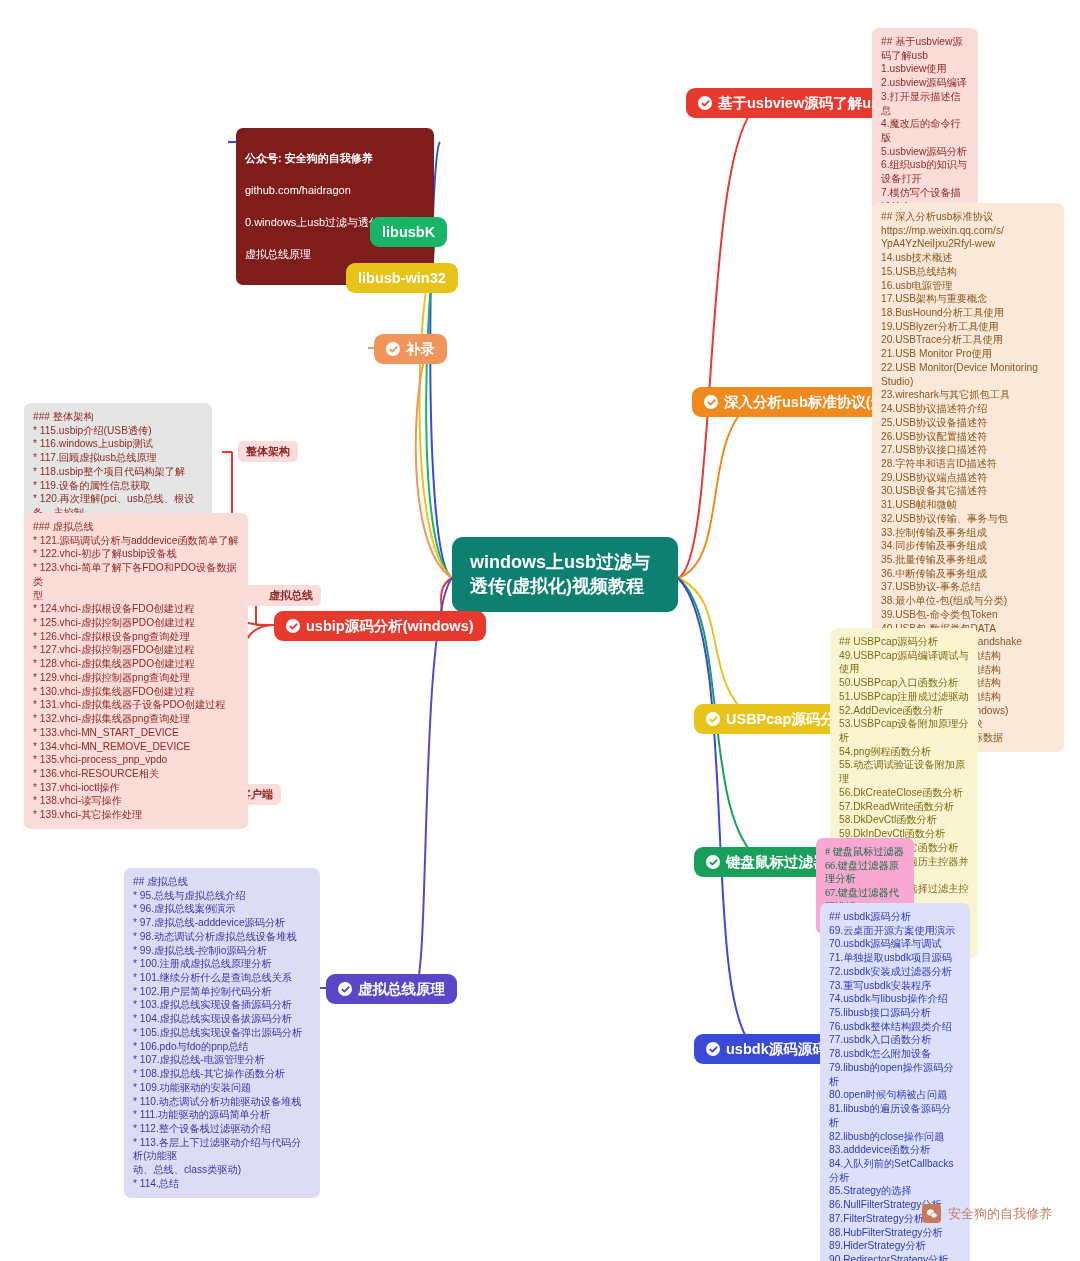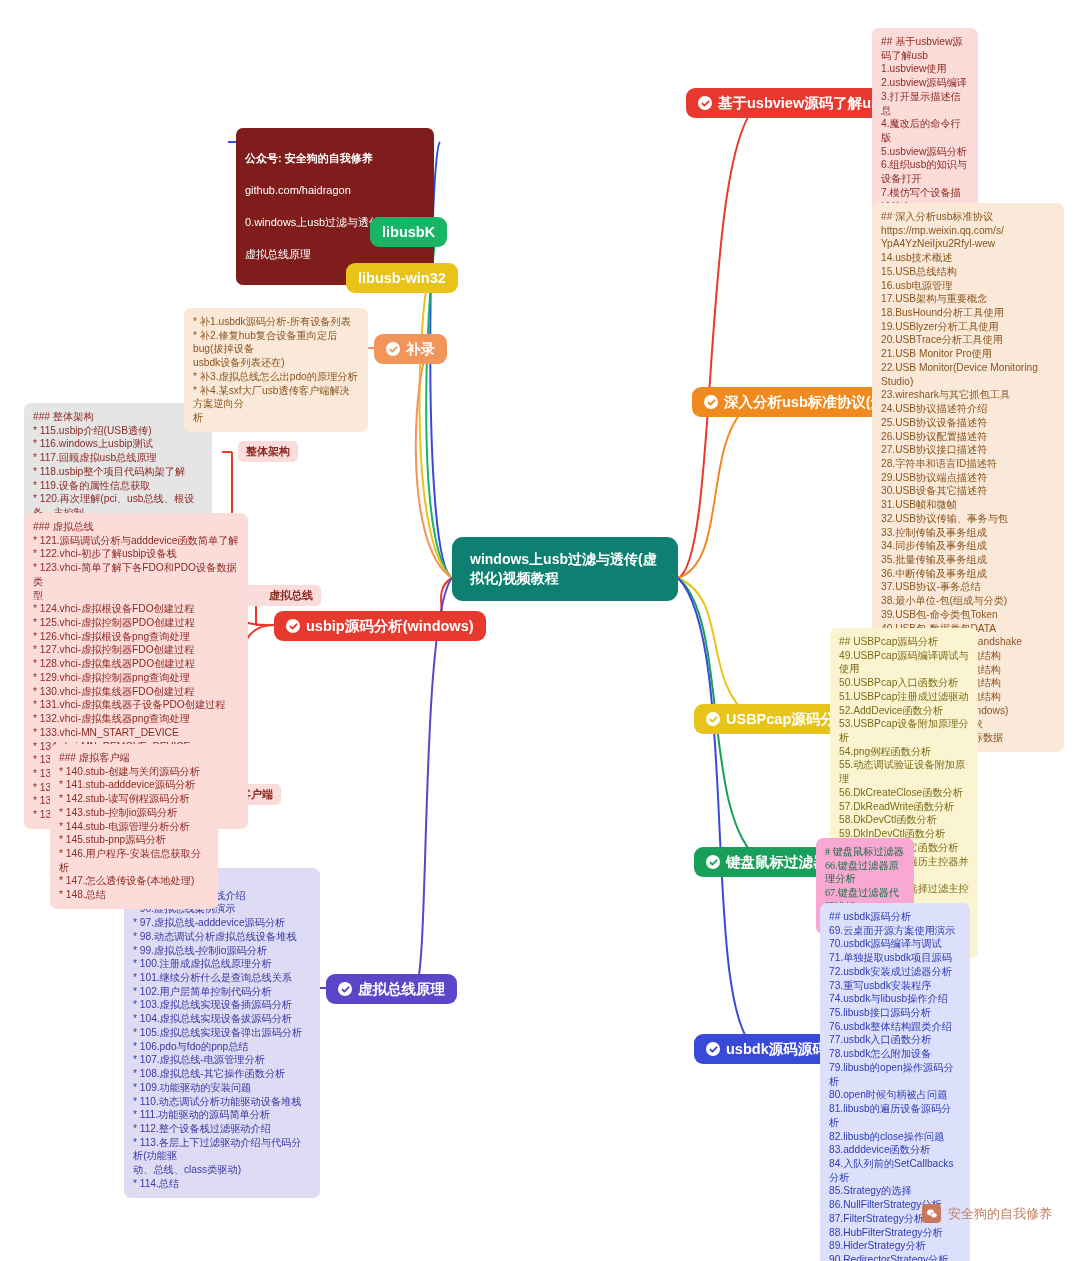--- a/index.html
+++ b/index.html
@@ -15,21 +15,21 @@
 
   .node{position:absolute;box-sizing:border-box;}
 
   
   .topic{
     border-radius:9px;display:flex;align-items:center;gap:6px;
     padding:7px 13px;font-weight:bold;color:#fff;line-height:1.25;
     white-space:nowrap;
   }
   .topic.center{
-    border-radius:11px;font-size:14px;padding:13px 18px;white-space:normal;
+    border-radius:11px;font-size:18px;padding:13px 18px;white-space:normal;
     text-align:left;line-height:1.35;
   }
   .topic.small{font-size:14.5px;padding:6px 12px;}
   .check{
     width:14px;height:14px;border-radius:50%;background:#fff;
     display:inline-flex;align-items:center;justify-content:center;
     flex:0 0 auto;
   }
   .check svg{display:block;}
 
@@ -360,37 +360,21 @@
 * 131.vhci-虚拟集线器子设备PDO创建过程
 * 132.vhci-虚拟集线器png查询处理
 * 133.vhci-MN_START_DEVICE
 * 134.vhci-MN_REMOVE_DEVICE
 * 135.vhci-process_pnp_vpdo
 * 136.vhci-RESOURCE相关
 * 137.vhci-ioctl操作
 * 138.vhci-读写操作
 * 139.vhci-其它操作处理</div>
 
-  <div class="node note" style="left:50px;top:744px;width:168px;background:#fbdcd9;color:#8c2a24;">### 虚拟客户端
-* 140.stub-创建与关闭源码分析
-* 141.stub-adddevice源码分析
-* 142.stub-读写例程源码分析
-* 143.stub-控制io源码分析
-* 144.stub-电源管理分析分析
-* 145.stub-pnp源码分析
-* 146.用户程序-安装信息获取分析
-* 147.怎么透传设备(本地处理)
-* 148.总结</div>
-
-  <div class="node note" style="left:184px;top:308px;width:184px;background:#fae9d8;color:#8a5520;">* 补1.usbdk源码分析-所有设备列表
-* 补2.修复hub复合设备重向定后bug(拔掉设备
-usbdk设备列表还在)
-* 补3.虚拟总线怎么出pdo的原理分析
-* 补4.某sxf大厂usb透传客户端解决方案逆向分
-析</div>
+
 
 
   <div class="watermark">
     <span class="wm-badge">
       <svg width="12" height="12" viewBox="0 0 12 12">
           <ellipse cx="4.6" cy="4.6" rx="3.6" ry="3" fill="#fff"></ellipse>
           <ellipse cx="8" cy="7.3" rx="3.1" ry="2.6" fill="#fff" stroke="#c8795a" stroke-width="0.7"></ellipse>
         </svg>
     </span>
     <span>安全狗的自我修养</span>

